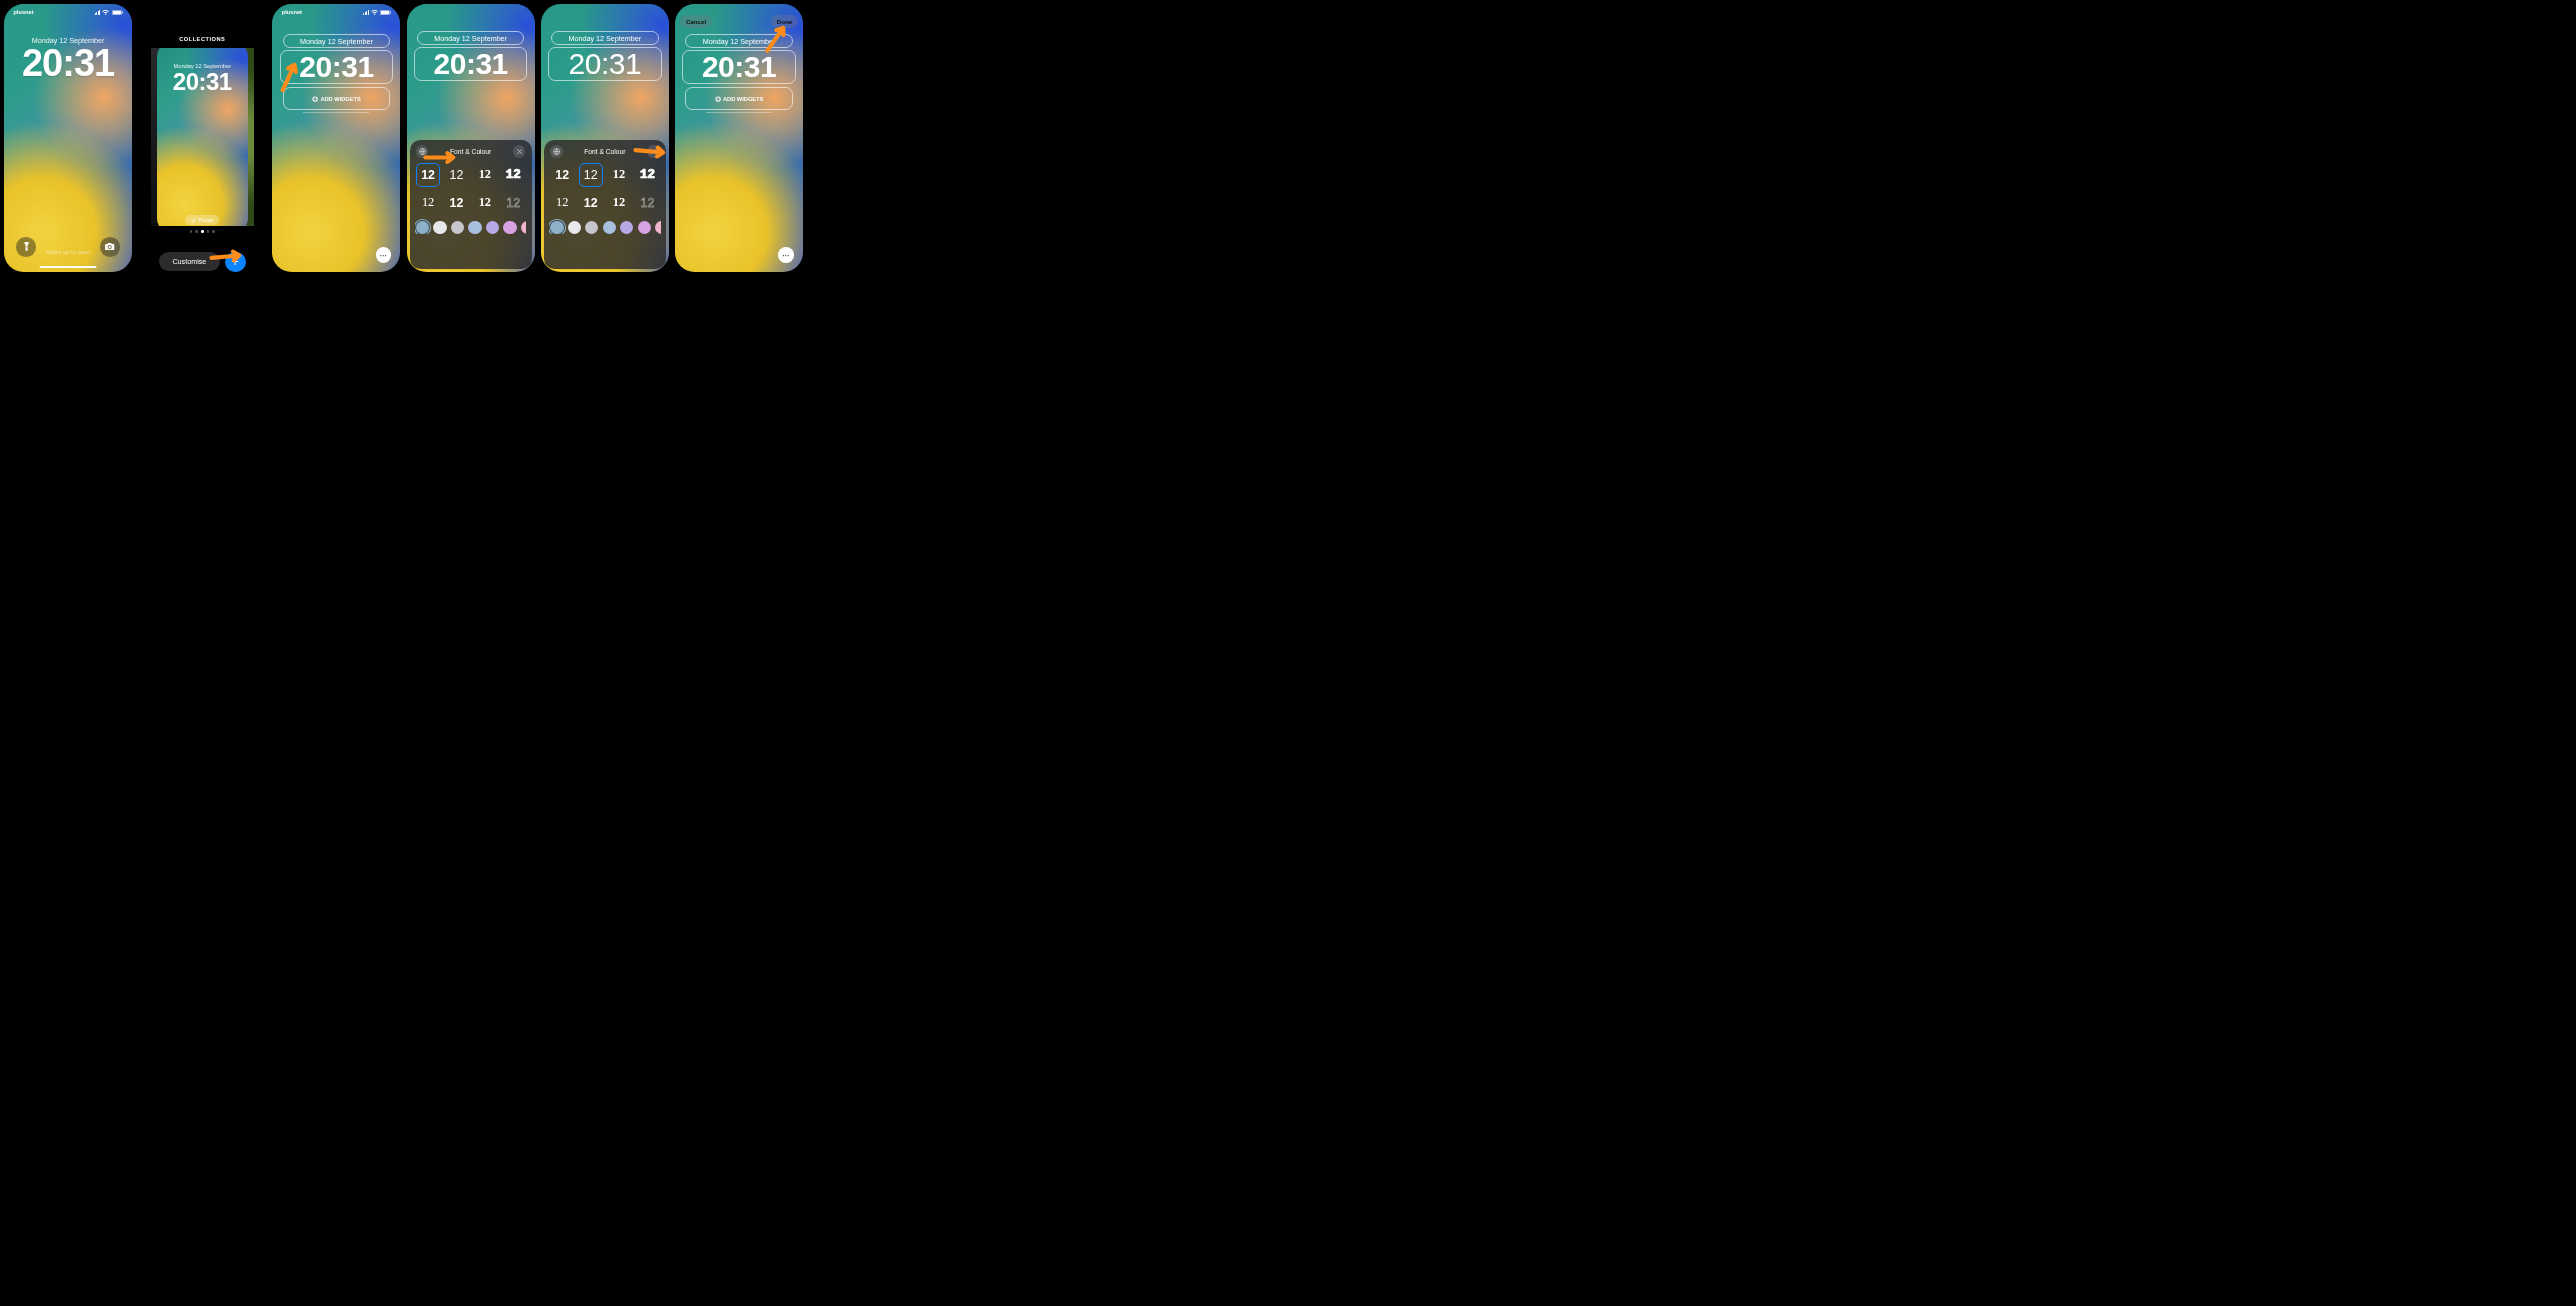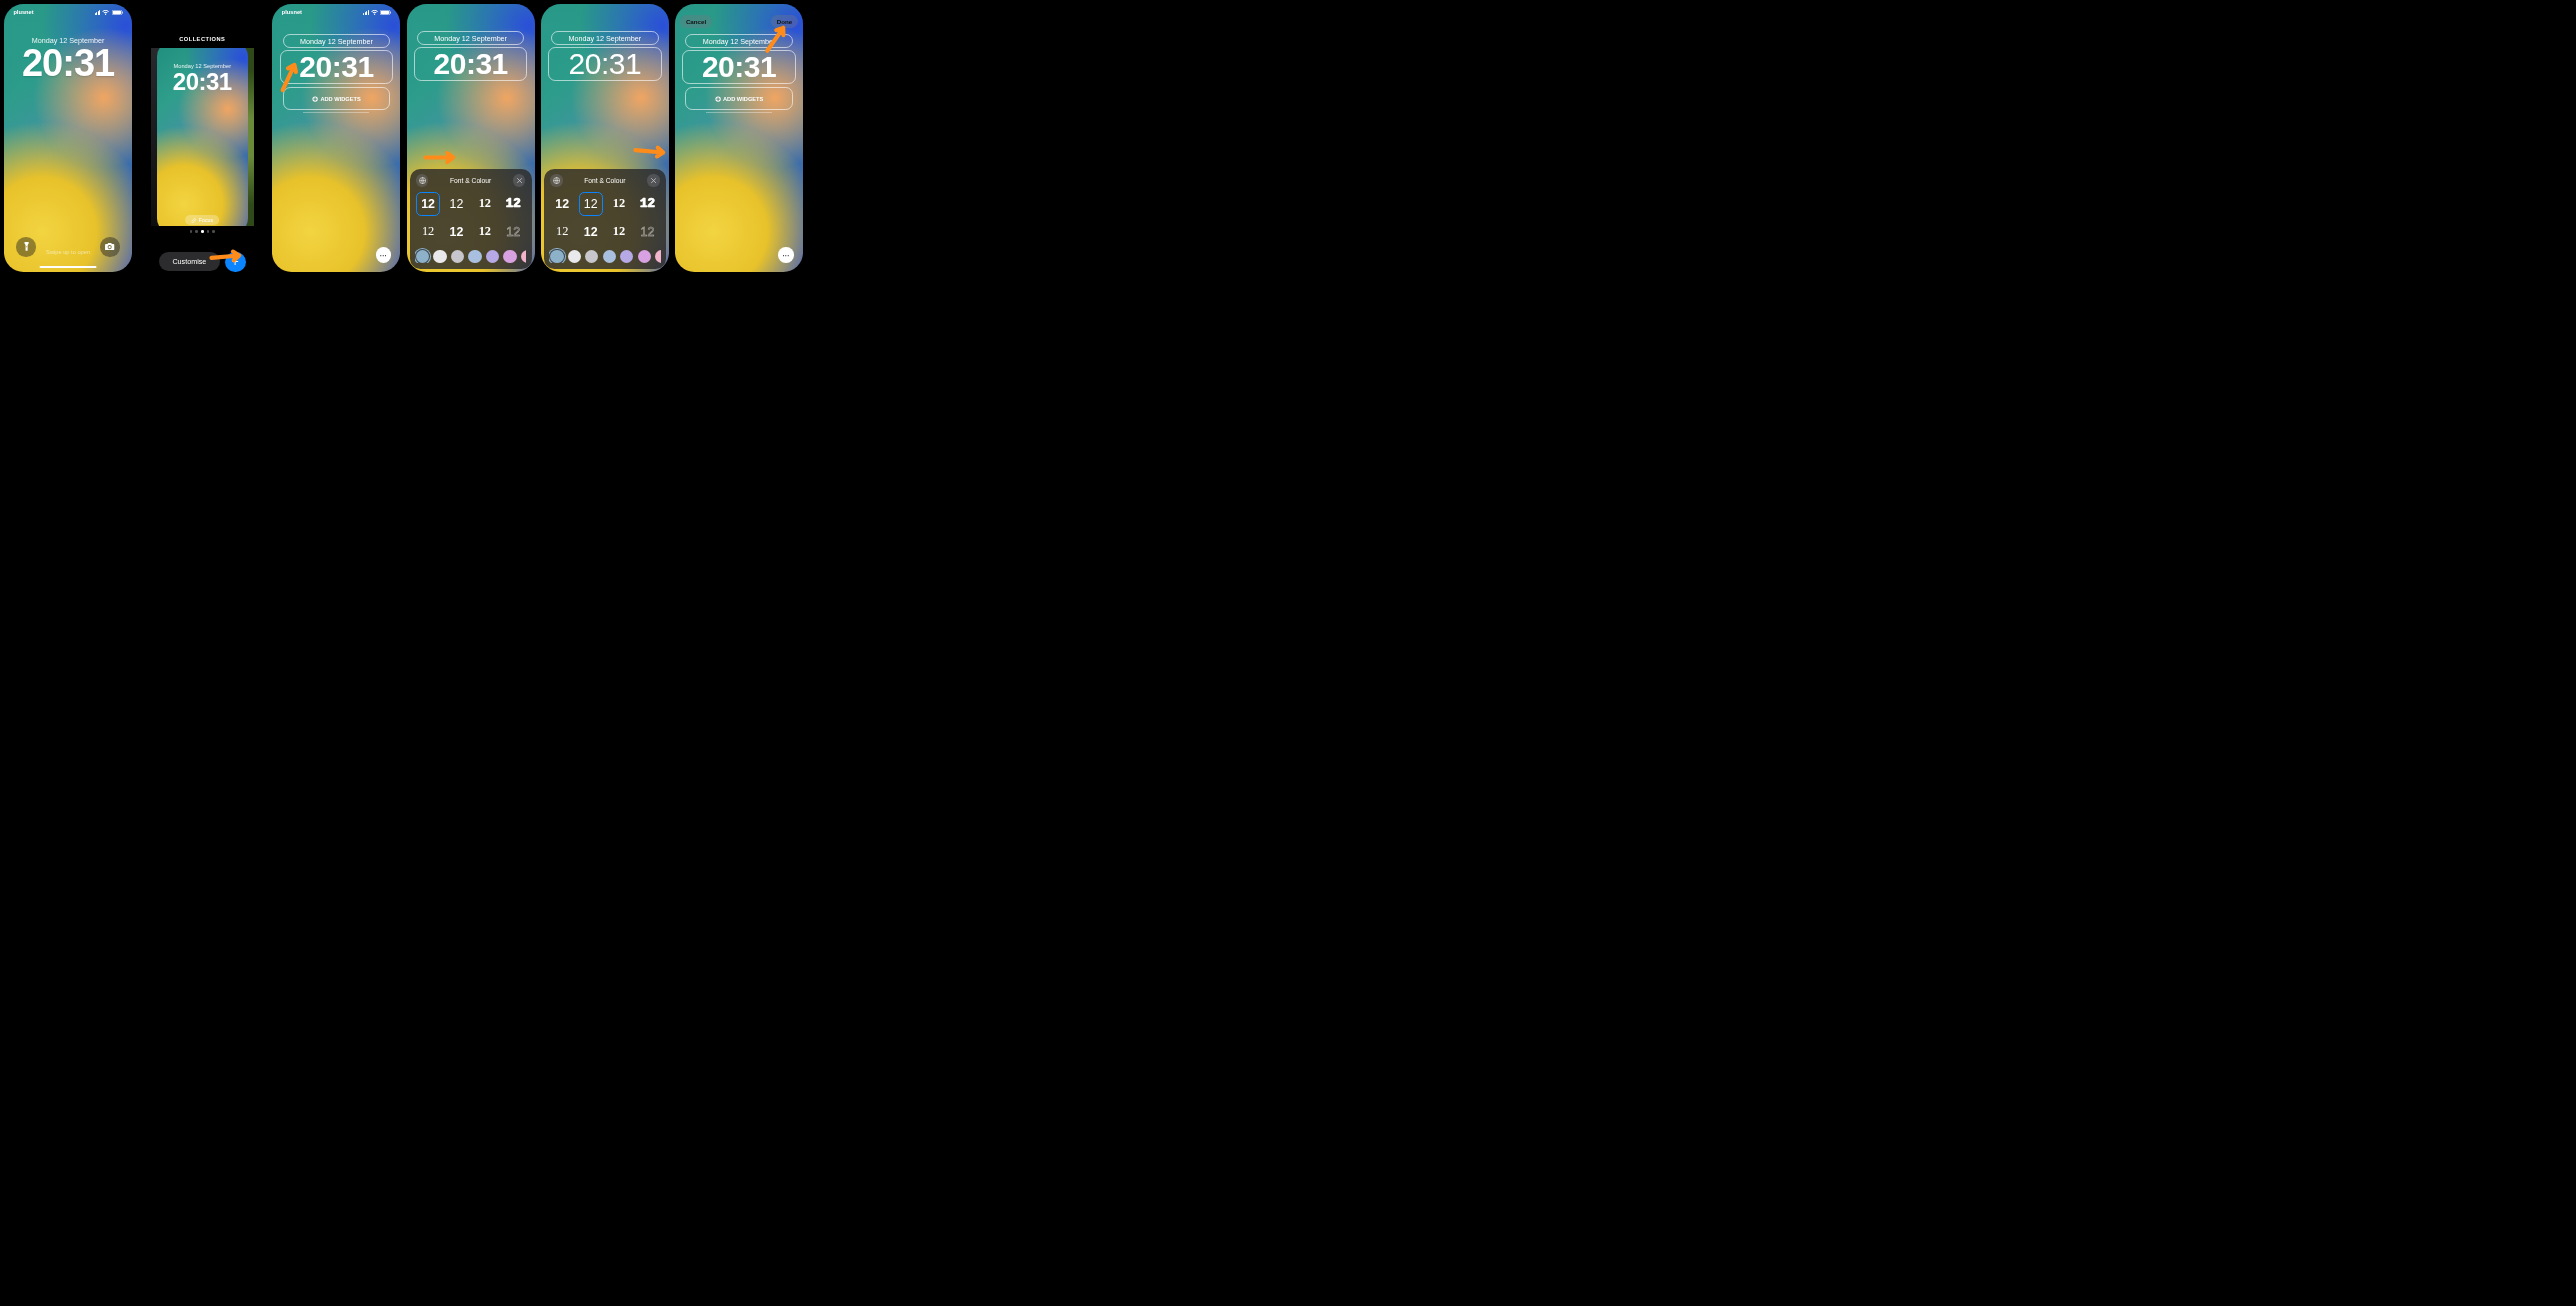--- a/index.html
+++ b/index.html
@@ -102,21 +102,21 @@
   .ef-divider { position:absolute; top:108px; left:31px; right:31px; height:0.5px; background:rgba(255,255,255,.35); }
 
   .fab-more { position:absolute; bottom:9.3px; right:9.3px; width:15.5px; height:15.5px; border-radius:50%; background:#fff; display:flex; align-items:center; justify-content:center; color:#4a4a4a; font-weight:800; font-size:7.2px; }
 
   .topbar-pill { position:absolute; top:11.3px; font-size:6.2px; font-weight:600; padding:2.6px 5.7px; border-radius:7.2px; background:rgba(120,120,128,.35); color:#111; }
   .cancel-btn { left:5.2px; }
   .done-btn { right:5.2px; }
 
   
   .sheet {
-    position:absolute; left:3.1px; right:3.1px; bottom:3.1px; height:100px;
+    position:absolute; left:3.1px; right:3.1px; bottom:3.1px; height:129px;
     background:rgba(40,40,44,.82); backdrop-filter:blur(9.3px);
     border-radius:10.3px; padding:5.2px 5.2px 4.1px; color:#fff;
     display:flex; flex-direction:column;
   }
   .sheet-head { display:flex; align-items:center; justify-content:space-between; padding:0 1px 4.1px; }
   .sheet-title { font-size:6.7px; font-weight:500; flex:1; text-align:center; }
   .globe-btn, .close-btn { width:12.4px;height:12.4px;border-radius:50%;background:rgba(120,120,128,.4); display:flex;align-items:center;justify-content:center; }
   .font-grid { display:grid; grid-template-columns:repeat(4,1fr); gap:4.1px; padding:1px 1px; }
   .font-cell { height:24px; border-radius:5.2px; display:flex; align-items:center; justify-content:center; font-size:12.4px; color:#fff; font-weight:700; }
   .font-cell.sel { border:1px solid #0a84ff; }

